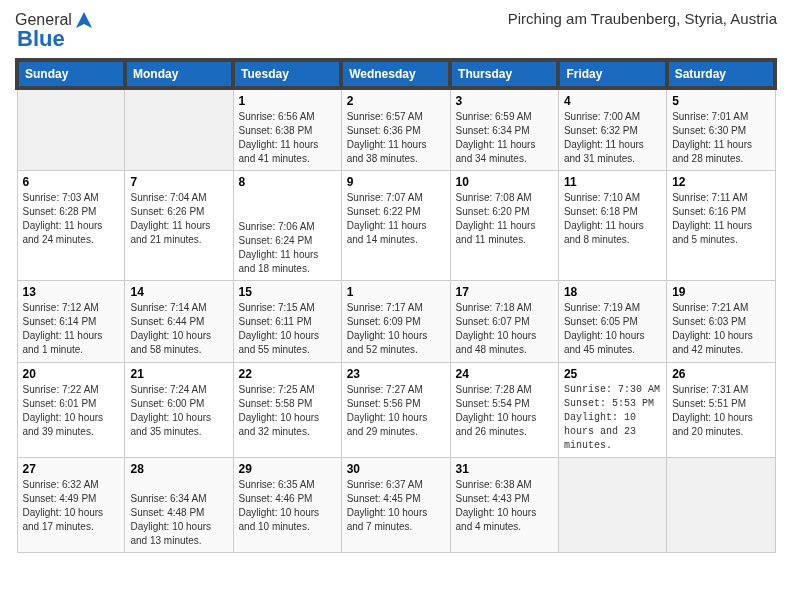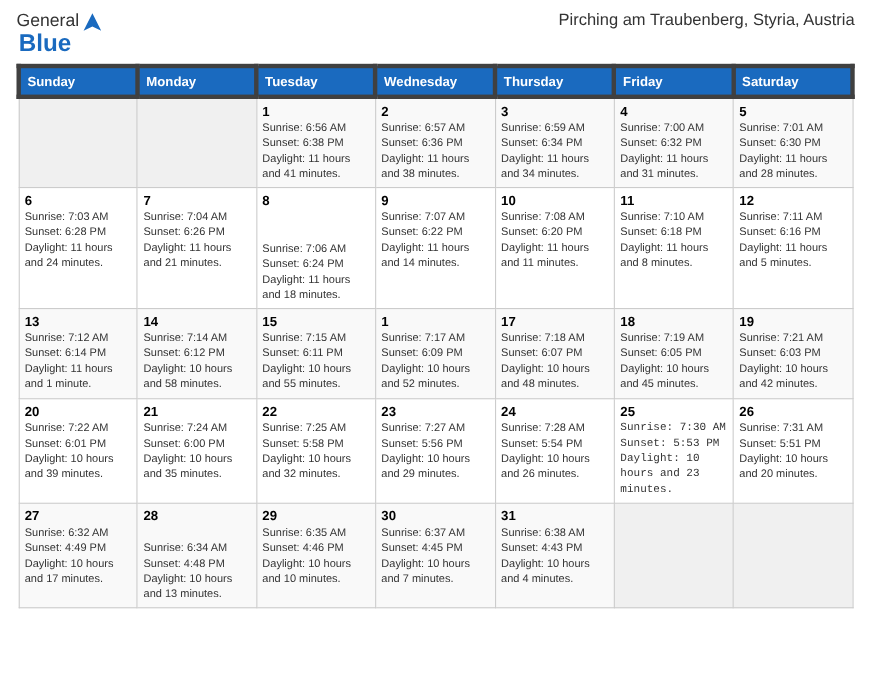--- a/index.html
+++ b/index.html
@@ -192,21 +192,21 @@
       <tr>
         <td>
           <span class="day-num">13</span>
           <div class="day-info" style="white-space: pre-line;">Sunrise: 7:12 AM
 Sunset: 6:14 PM
 Daylight: 11 hours and 1 minute.</div>
         </td>
         <td>
           <span class="day-num">14</span>
           <div class="day-info" style="white-space: pre-line;">Sunrise: 7:14 AM
-Sunset: 6:12 PM
+Sunset: 6:44 PM
 Daylight: 10 hours and 58 minutes.</div>
         </td>
         <td>
           <span class="day-num">15</span>
           <div class="day-info" style="white-space: pre-line;">Sunrise: 7:15 AM
 Sunset: 6:11 PM
 Daylight: 10 hours and 55 minutes.</div>
         </td>
         <td>
           <span class="day-num">1</span>

